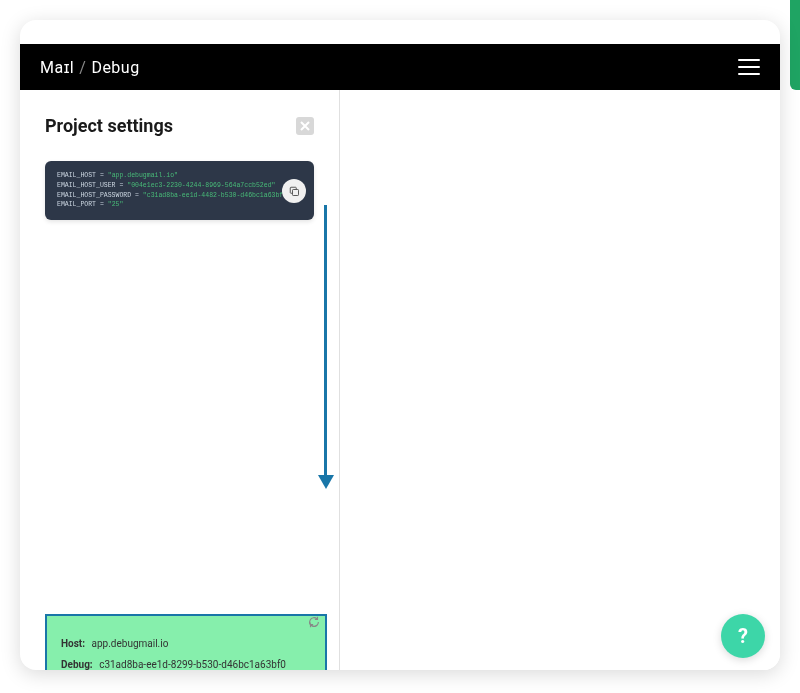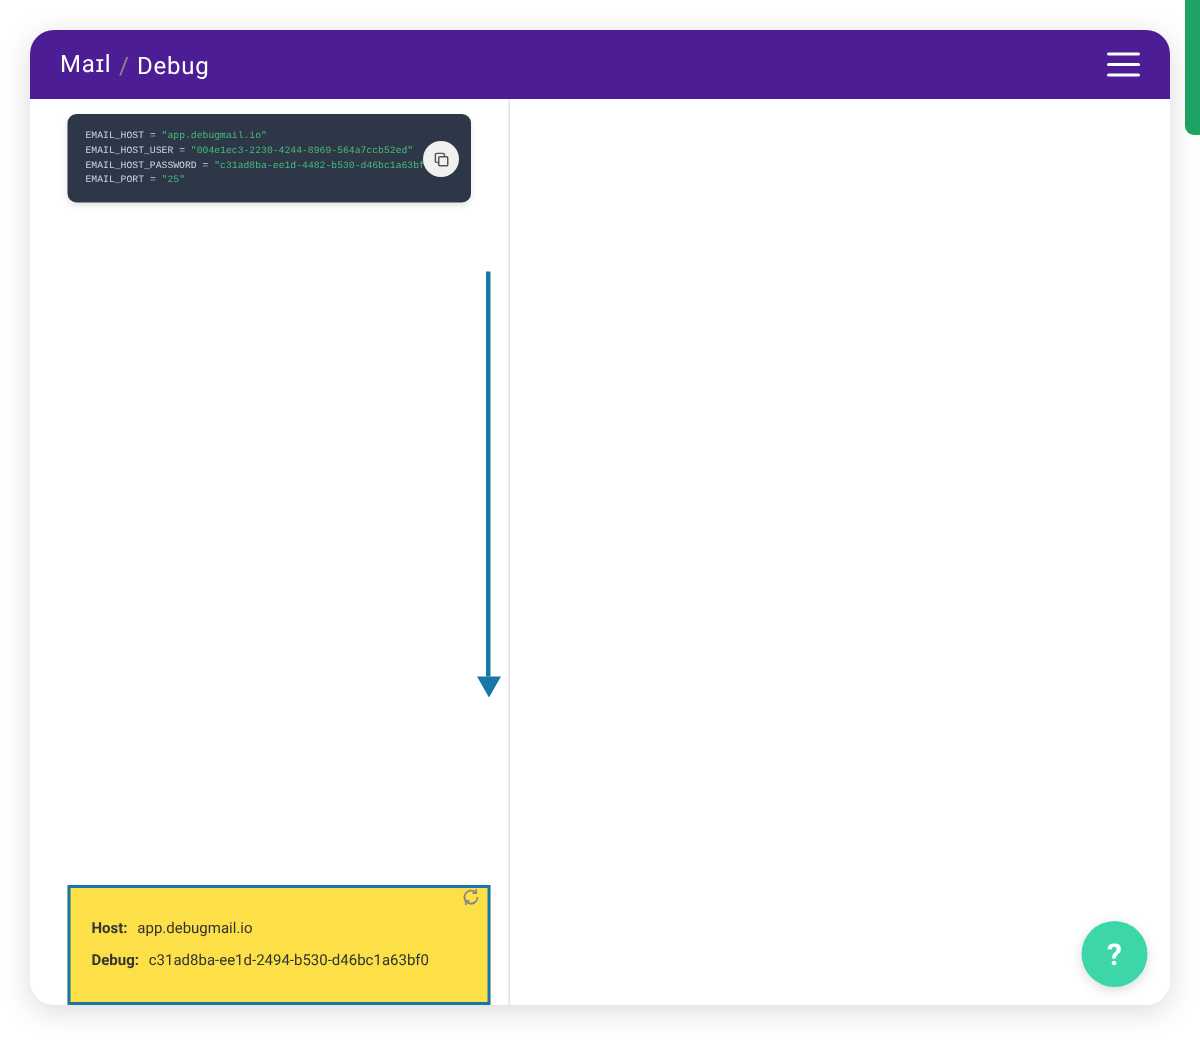--- a/index.html
+++ b/index.html
@@ -19,26 +19,27 @@
       margin: 20px;
       width: 760px;
       height: 650px;
       border-radius: 16px;
       overflow: hidden;
       box-shadow: 0 4px 20px rgba(0,0,0,0.15);
       position: relative;
       background: #fff;
     }
     .header-bar {
-      background: #4c1d95;
+      background: #000000;
       height: 46px;
       display: flex;
       align-items: center;
       justify-content: space-between;
       padding: 0 20px;
+      margin-top: 24px;
     }
     .brand {
       color: #fff;
       font-size: 16px;
       font-weight: 400;
       letter-spacing: 0.5px;
       display: flex;
       align-items: center;
     }
     .brand .slash {
@@ -157,21 +158,21 @@
       border-top: 14px solid #1976a8;
       margin-left: 0px;
     }
     .spacer {
       flex: 1;
     }
     .credentials-box {
       margin: 0 12px 0 25px;
       border: 2px solid #1976a8;
       padding: 12px 14px;
-      background: #fde047;
+      background: #86efac;
       position: relative;
     }
     .cred-row {
       margin: 10px 0;
       font-size: 10px;
       color: #333;
     }
     .cred-label {
       font-weight: 700;
     }
@@ -242,20 +243,28 @@
       <span></span>
         <span></span>
         <span></span>
     </div>
   </div>
 
   <div class="content-area">
 
     <div class="left-panel">
 
+      <div class="settings-header">
+        <div class="settings-title">Project settings</div>
+        <div class="close-btn">
+          <svg viewBox="0 0 10 10">
+            <path d="M1 1 L9 9 M9 1 L1 9" stroke="#fff" stroke-width="2" fill="none"></path>
+          </svg>
+        </div>
+      </div>
 
       <div class="code-block">
         <div class="code-line">
           <span class="key">EMAIL_HOST</span>
           <span class="eq"> = </span>
           <span class="val">"app.debugmail.io"</span>
         </div>
         <div class="code-line">
           <span class="key">EMAIL_HOST_USER</span>
           <span class="eq"> = </span>
@@ -287,21 +296,21 @@
       <div class="spacer"></div>
 
       <div style="position:relative;">
         <div class="credentials-box">
           <div class="cred-row">
             <span class="cred-label">Host:</span>
             <span class="cred-value">app.debugmail.io</span>
           </div>
           <div class="cred-row">
             <span class="cred-label">Debug:</span>
-            <span class="cred-value">c31ad8ba-ee1d-2494-b530-d46bc1a63bf0</span>
+            <span class="cred-value">c31ad8ba-ee1d-8299-b530-d46bc1a63bf0</span>
           </div>
         </div>
         <div class="refresh-icon-wrap">
           <svg viewBox="0 0 16 16">
             <path d="M13 8a5 5 0 1 1-1.5-3.5" fill="none" stroke="#888" stroke-width="1.3"></path>
             <path d="M12 2 L12 5 L9 5" fill="none" stroke="#888" stroke-width="1.3"></path>
             <path d="M3 8a5 5 0 0 0 8.5 3.5" fill="none" stroke="#888" stroke-width="1.3"></path>
             <path d="M4 14 L4 11 L7 11" fill="none" stroke="#888" stroke-width="1.3"></path>
           </svg>
         </div>

